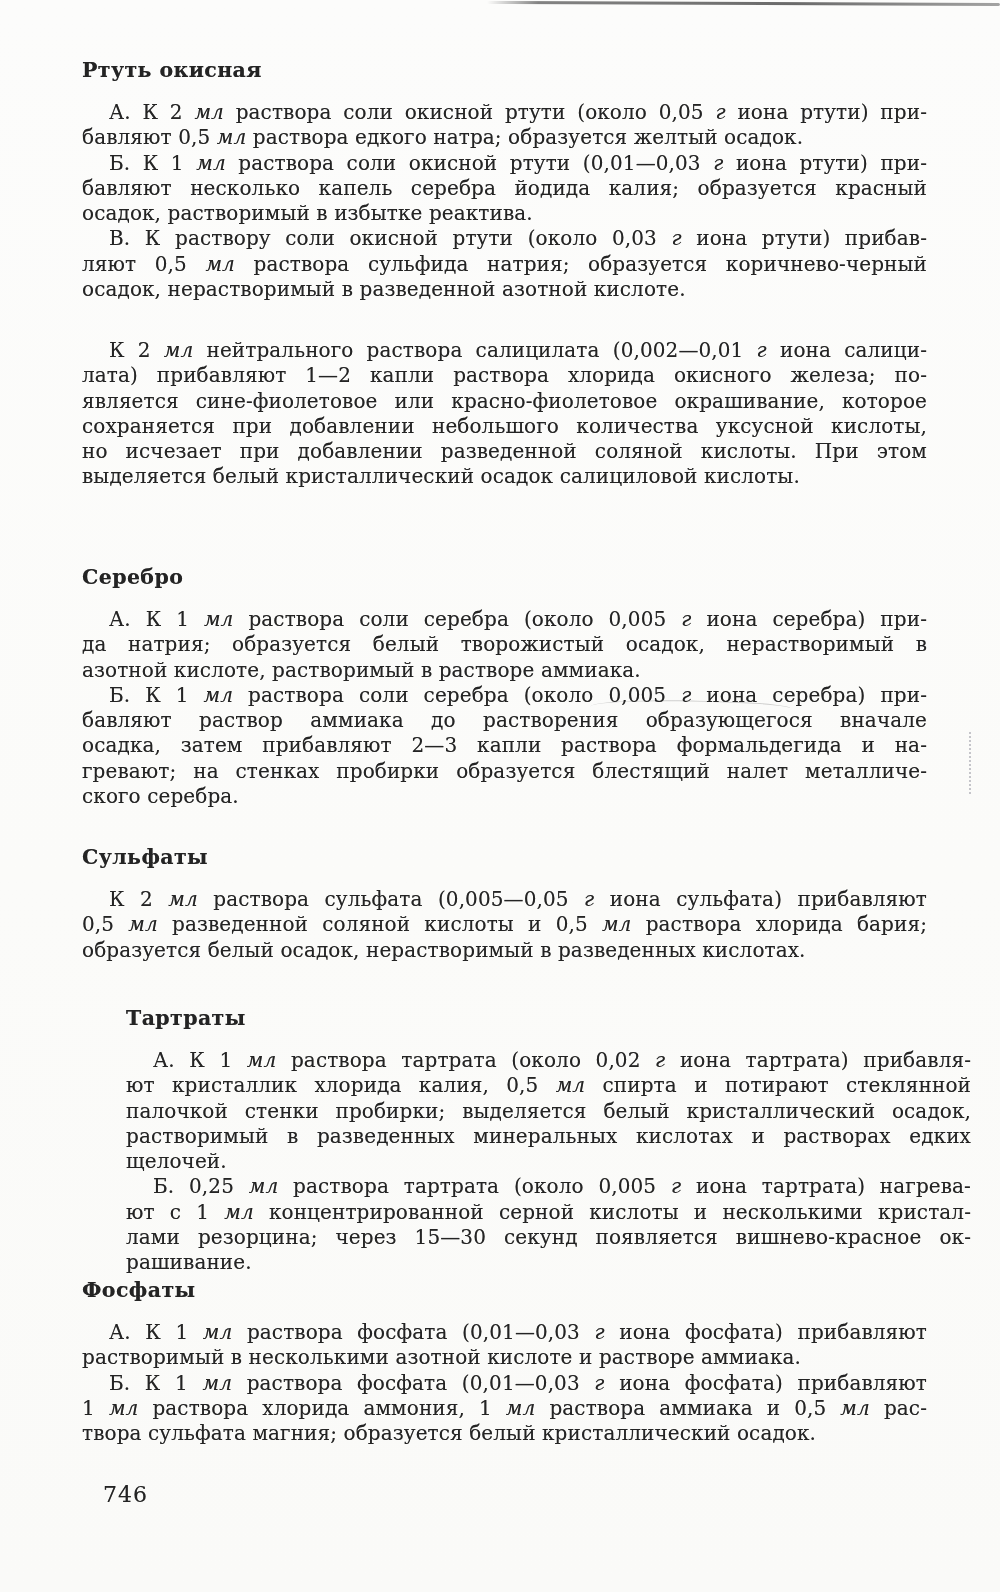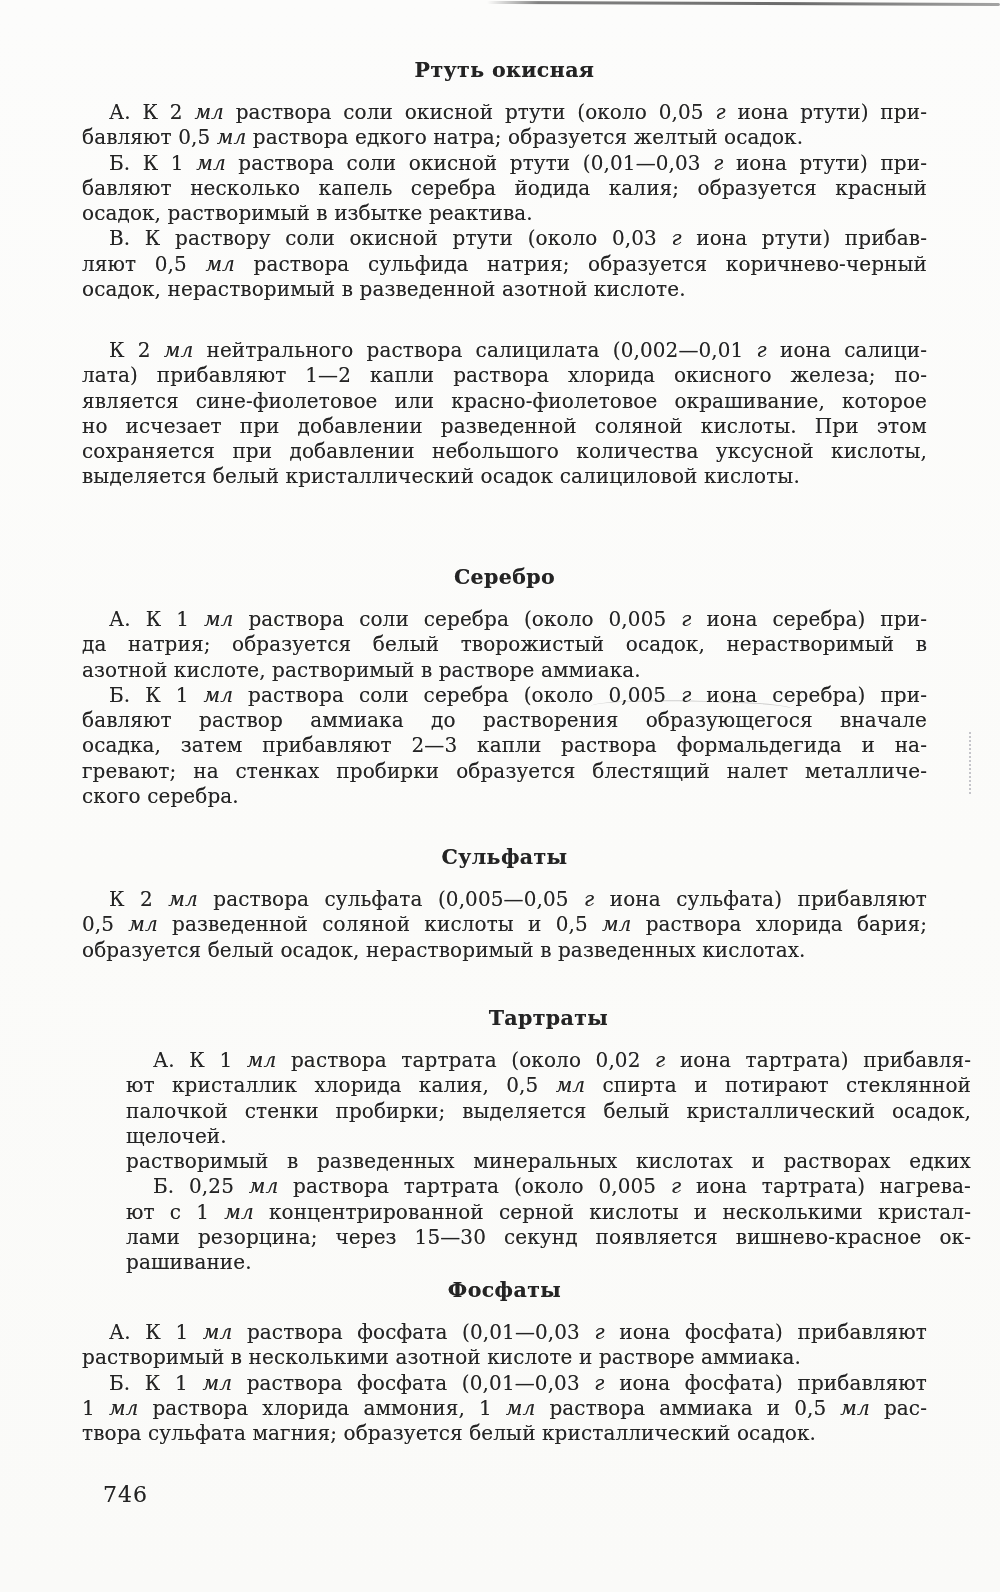--- a/index.html
+++ b/index.html
@@ -14,21 +14,20 @@
   }
   .sec { position: absolute; left: 82px; width: 845px; }
   #sec0 { top: 58px; }
   #sec1 { top: 338px; }
   #sec2 { top: 565px; }
   #sec3 { top: 845px; }
   #sec4 { top: 1006px; margin-left: 44px; }
   #sec5 { top: 1278px; }
   .heading {
     margin: 0 0 17px 0;
-    text-align: center;
     font-size: 20.5px;
     line-height: 25px;
     font-weight: bold;
     letter-spacing: 0.4px;
     text-shadow: 0 0 0.4px rgba(30,30,30,0.5);
   }
   .para { margin: 0; font-size: 20px; }
   .line {
     line-height: 25.3px;
     text-align: justify;
@@ -98,22 +97,22 @@
         <div class="line">ляют 0,5 <i>мл</i> раствора сульфида натрия; образуется коричнево-черный</div>
         <div class="line last">осадок, нерастворимый в разведенной азотной кислоте.</div>
       </div>
   </section>
 
   <section class="sec" id="sec1">
     <div class="para">
         <div class="line first">К 2 <i>мл</i> нейтрального раствора салицилата (0,002—0,01 <i>г</i> иона салици-</div>
         <div class="line">лата) прибавляют 1—2 капли раствора хлорида окисного железа; по-</div>
         <div class="line">является сине-фиолетовое или красно-фиолетовое окрашивание, которое</div>
+        <div class="line">сохраняется при добавлении небольшого количества уксусной кислоты,</div>
         <div class="line">но исчезает при добавлении разведенной соляной кислоты. При этом</div>
-        <div class="line">сохраняется при добавлении небольшого количества уксусной кислоты,</div>
         <div class="line last">выделяется белый кристаллический осадок салициловой кислоты.</div>
       </div>
   </section>
 
   <section class="sec" id="sec2">
     <h2 class="heading">Серебро</h2>
     <div class="para">
         <div class="line first">А. К 1 <i>мл</i> раствора соли серебра (около 0,005 <i>г</i> иона серебра) при-</div>
         <div class="line">да натрия; образуется белый творожистый осадок, нерастворимый в</div>
         <div class="line last">азотной кислоте, растворимый в растворе аммиака.</div>
@@ -135,22 +134,22 @@
         <div class="line last">образуется белый осадок, нерастворимый в разведенных кислотах.</div>
       </div>
   </section>
 
   <section class="sec" id="sec4">
     <h2 class="heading">Тартраты</h2>
     <div class="para">
         <div class="line first">А. К 1 <i>мл</i> раствора тартрата (около 0,02 <i>г</i> иона тартрата) прибавля-</div>
         <div class="line">ют кристаллик хлорида калия, 0,5 <i>мл</i> спирта и потирают  стеклянной</div>
         <div class="line">палочкой стенки пробирки; выделяется белый кристаллический осадок,</div>
+        <div class="line">растворимый в разведенных минеральных кислотах и растворах едких</div>
         <div class="line last">щелочей.</div>
-        <div class="line">растворимый в разведенных минеральных кислотах и растворах едких</div>
       </div>
     <div class="para">
         <div class="line first">Б. 0,25 <i>мл</i> раствора тартрата (около 0,005 <i>г</i> иона тартрата) нагрева-</div>
         <div class="line">ют с 1 <i>мл</i> концентрированной серной кислоты и несколькими кристал-</div>
         <div class="line">лами резорцина; через 15—30 секунд появляется вишнево-красное ок-</div>
         <div class="line last">рашивание.</div>
       </div>
   </section>
 
   <section class="sec" id="sec5">

